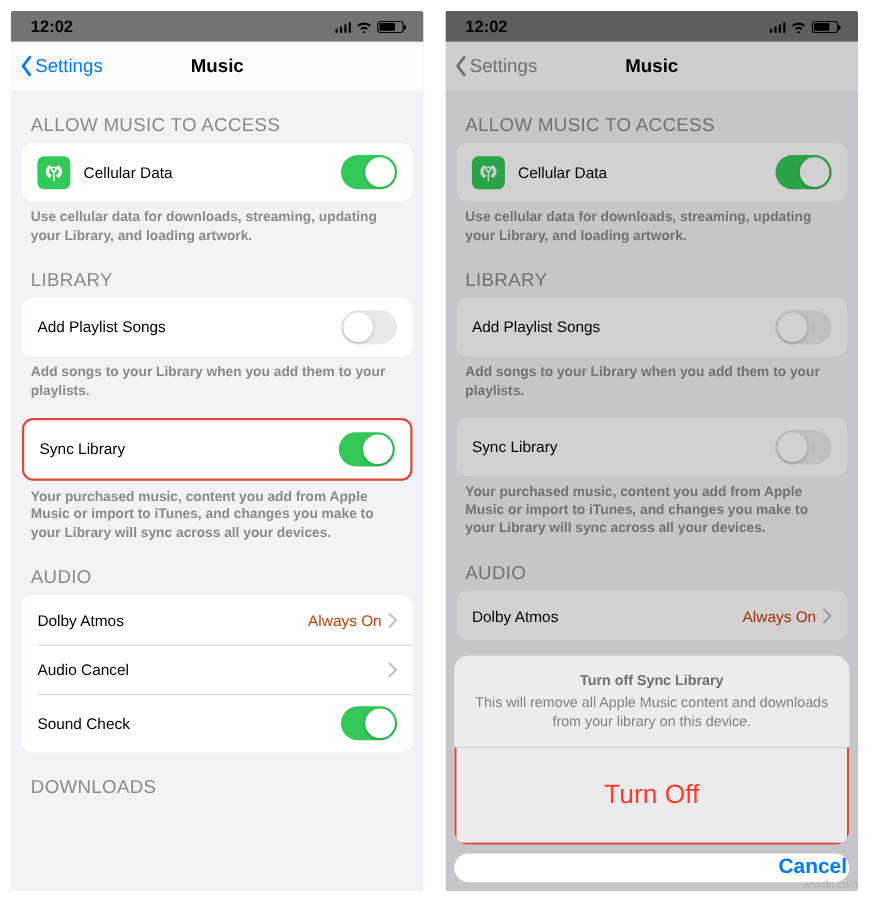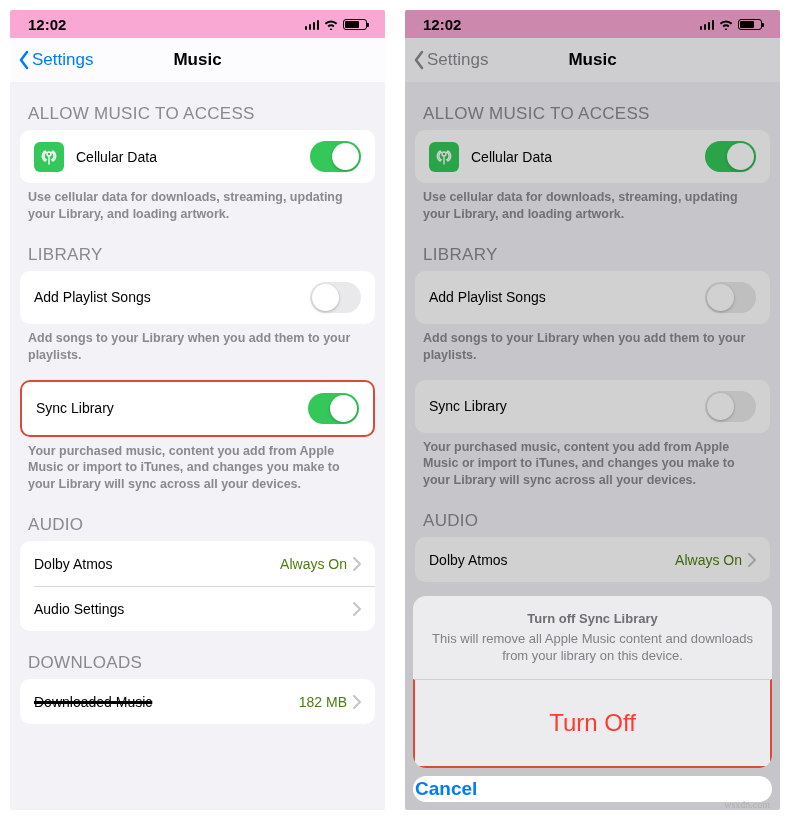--- a/index.html
+++ b/index.html
@@ -30,21 +30,21 @@
   }
   
   .status-bar {
     height: 28px;
     display: flex;
     justify-content: space-between;
     align-items: center;
     padding: 0 18px;
     font-size: 15px;
     font-weight: 600;
-    background: #f9a8d4;
+    background: #737373;
   }
   .status-icons { display: flex; gap: 4px; align-items: center; }
   .signal-bars { display: flex; align-items: flex-end; gap: 1.5px; height: 11px; }
   .signal-bars span { width: 2.5px; background: #000; border-radius: 1px; }
   .signal-bars span:nth-child(1){height:4px}
   .signal-bars span:nth-child(2){height:6px}
   .signal-bars span:nth-child(3){height:8px}
   .signal-bars span:nth-child(4){height:10px}
   .battery {
     width: 24px; height: 11px; border: 1px solid #000; border-radius: 3px;
@@ -103,21 +103,21 @@
     position: relative;
   }
   .row + .row::before {
     content:"";
     position:absolute;
     left:14px; right:0; top:0;
     height:1px;
     background:#d6d6da;
   }
   .row .label { flex: 1; }
-  .row .detail { color: #4d7c0f; margin-right: 6px; }
+  .row .detail { color: #c2410c; margin-right: 6px; }
   .row .chev-right {
     width: 8px; height: 14px;
     color:#c5c5c8;
   }
   .footer-text {
     font-size: 12.5px;
     color: #8a8a8e;
     padding: 6px 18px 0 18px;
     line-height: 1.35;
     font-weight: bold;
@@ -185,33 +185,32 @@
   .sheet-btn {
     border-top: 1px solid #d0d0d4;
     text-align: center;
     padding: 29px;
     font-size: 24px;
   }
   .sheet-btn.destructive { color: #ff3b30; }
   .sheet-cancel {
     background: #fff;
     border-radius: 13px;
-    text-align: left;
+    text-align: right;
     padding: 2px;
     font-size: 19px;
     color: #007aff;
     font-weight: 600;
   }
   .watermark {
     position: absolute;
-    right: 10px; bottom: 0;
+    right: 0; bottom: 0;
     font-size: 10px;
     color: #b0b0b0;
     z-index: 20;
-    font-family: Liberation Serif, serif;
   }
 </style>
 </head>
 <body>
 
 <div class="phone">
   <div class="status-bar">
     <span>12:02</span>
     <div class="status-icons">
       <div class="signal-bars">
@@ -278,37 +277,34 @@
   <div class="section-header">AUDIO</div>
   <div class="group">
     <div class="row">
       <span class="label">Dolby Atmos</span>
       <span class="detail">Always On</span>
       <svg class="chev-right" viewBox="0 0 8 14">
           <polyline points="1,1 7,7 1,13" fill="none" stroke="currentColor" stroke-width="2" stroke-linecap="round" stroke-linejoin="round"></polyline>
         </svg>
     </div>
     <div class="row">
-      <span class="label">Audio Settings</span>
+      <span class="label">Audio Cancel</span>
       <svg class="chev-right" viewBox="0 0 8 14">
           <polyline points="1,1 7,7 1,13" fill="none" stroke="currentColor" stroke-width="2" stroke-linecap="round" stroke-linejoin="round"></polyline>
         </svg>
     </div>
+    <div class="row">
+      <span class="label">Sound Check</span>
+      <div class="toggle on">
+          <div class="knob"></div>
+        </div>
+    </div>
   </div>
 
   <div class="section-header">DOWNLOADS</div>
-  <div class="group">
-    <div class="row">
-      <span class="label strike">Downloaded Music</span>
-      <span class="detail">182 MB</span>
-      <svg class="chev-right" viewBox="0 0 8 14">
-          <polyline points="1,1 7,7 1,13" fill="none" stroke="currentColor" stroke-width="2" stroke-linecap="round" stroke-linejoin="round"></polyline>
-        </svg>
-    </div>
-  </div>
 </div>
 
 <div class="phone dimmed">
   <div class="status-bar">
     <span>12:02</span>
     <div class="status-icons">
       <div class="signal-bars">
           <span></span>
           <span></span>
           <span></span>

